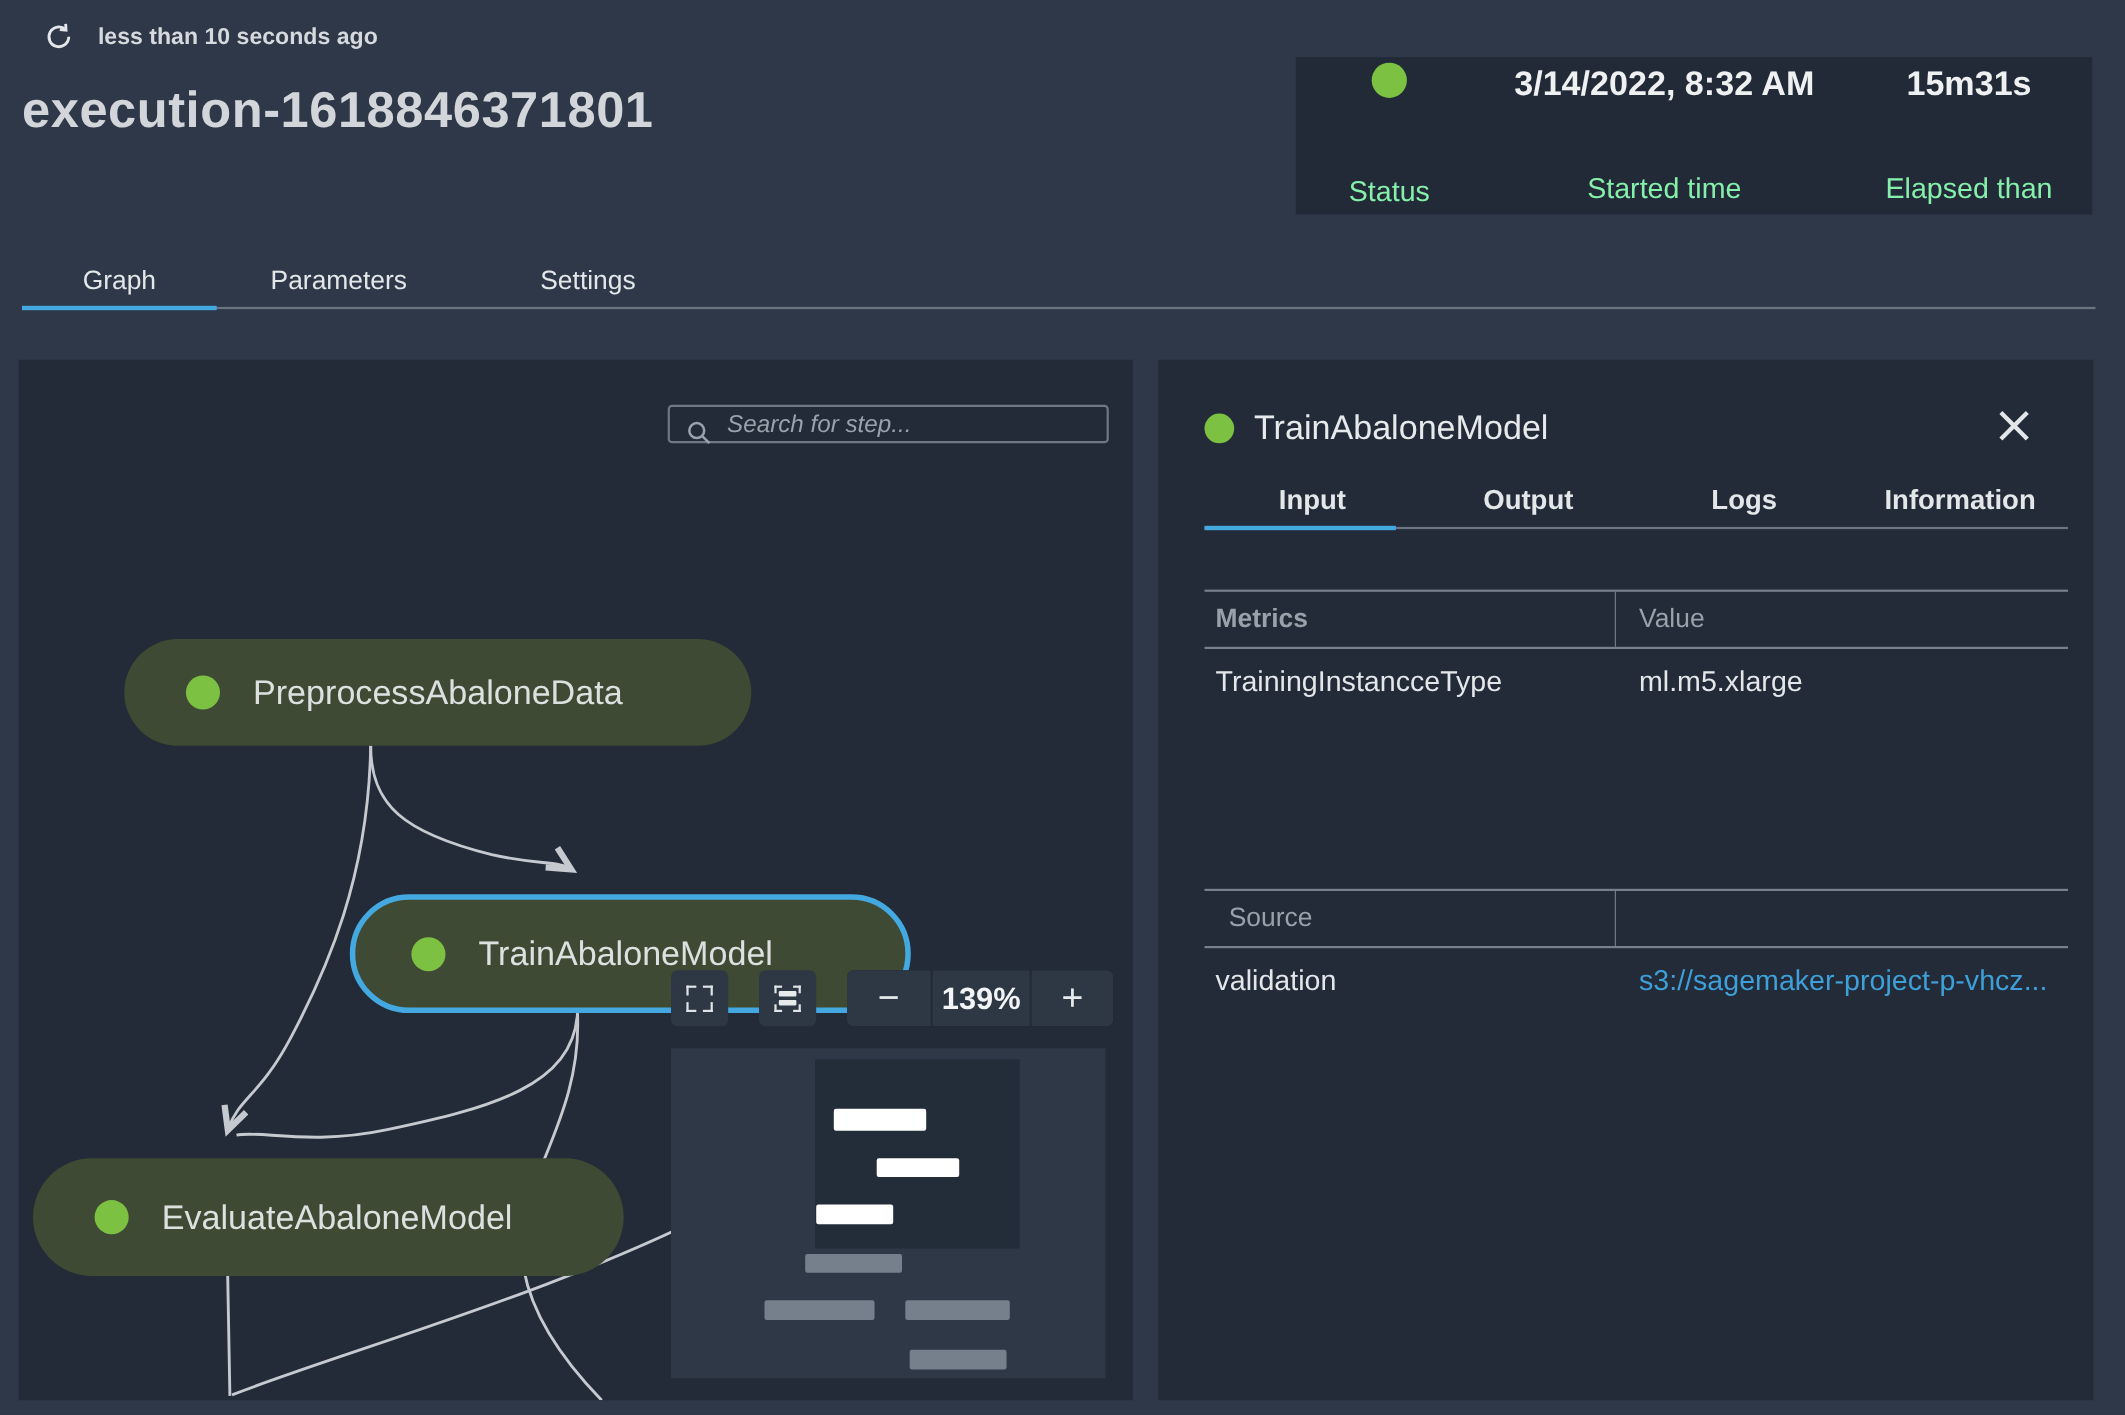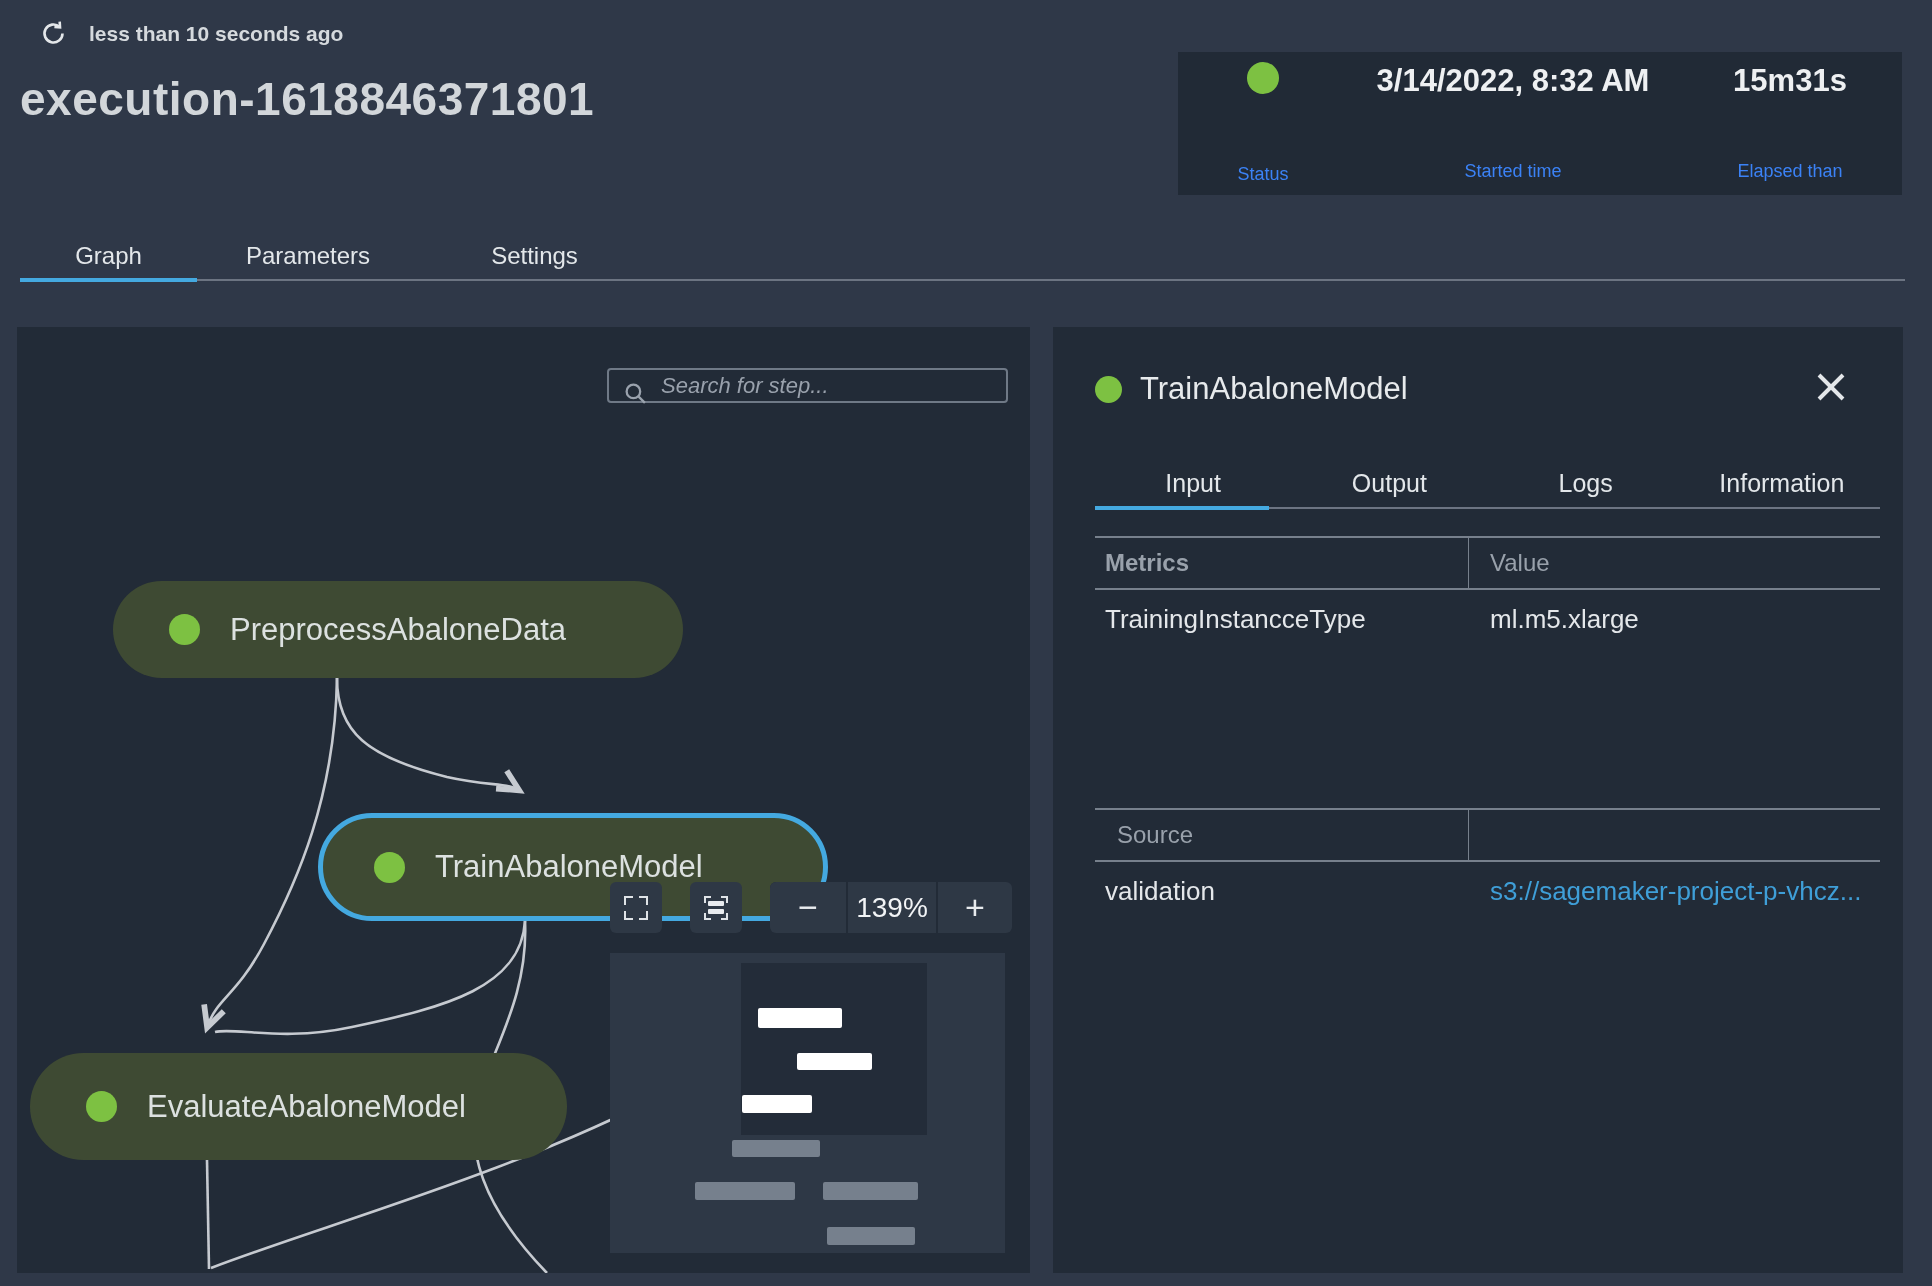--- a/index.html
+++ b/index.html
@@ -12,21 +12,21 @@
   .refresh-text { font-size:21px; font-weight:600; color:#d6dade; }
 
   .page-title { position:absolute; left:20px; top:72px; font-size:46px; font-weight:800;
                 letter-spacing:0.5px; color:#d2d6da; }
 
   .status-card { position:absolute; top:52px; right:30px; width:724px; height:143px;
                  background:#212a36; display:flex; align-items:stretch; }
   .sc-col { display:flex; flex-direction:column; align-items:center; justify-content:center; gap:20px; }
   .sc-col.c1 { width:170px; } .sc-col.c2 { width:330px; } .sc-col.c3 { width:224px; }
   .sc-value { font-size:31px; font-weight:700; color:#eef0f2; line-height:32px; }
-  .sc-label { font-size:18px; color:#3b82f6;margin-top:44px; }
+  .sc-label { font-size:26px; color:#86efac;margin-top:44px; }
   .dot { border-radius:50%; background:#7dc142; }
   .dot.big { width:32px; height:32px; }
 
   
   .tabs { position:absolute; left:20px; right:27px; top:233px; height:48px;
           display:flex; border-bottom:2px solid #6c7482; }
   .tab { font-size:24px; color:#e3e7ea; display:flex; align-items:center; justify-content:center;
          cursor:pointer; position:relative; }
   .tab.t1 { width:177px; } .tab.t2 { width:222px; } .tab.t3 { width:231px; }
   .tab.active::after { content:""; position:absolute; left:0; right:0; bottom:-3px; height:4px; background:#44a9e0; }
@@ -54,21 +54,21 @@
                   color:#c6ccd4; font-size:22px; font-style:italic; padding:0 12px 0 52px; outline:none;
                   font-family:"Liberation Sans", sans-serif; }
   .search-input::placeholder { color:#99a1ac; }
 
   .zoombar { position:absolute; left:593px; top:555px; z-index:4; display:flex; gap:28px; align-items:flex-start; }
   .zbtn { width:52px; height:51px; background:#2e3845; border-radius:6px; display:flex;
           align-items:center; justify-content:center; cursor:pointer; }
   .zgroup { display:flex; background:#222b37; gap:2px; border-radius:6px; overflow:hidden; }
   .zcell { background:#2e3845; height:51px; display:flex; align-items:center; justify-content:center; cursor:pointer; }
   .zcell.minus { width:76px; font-size:34px; color:#e8ebee; }
-  .zcell.pct   { width:88px; font-size:28px; font-weight:400; color:#f2f4f6; cursor:default; }
+  .zcell.pct   { width:88px; font-size:28px; font-weight:700; color:#f2f4f6; cursor:default; }
   .zcell.plus  { width:74px; font-size:34px; color:#e8ebee; }
 
   .fit-icon { width:24px; height:24px; position:relative; }
   .fit-icon i { position:absolute; width:9px; height:9px; border:2.5px solid #dfe3e7; }
   .fit-icon i.tl { left:0; top:0; border-right:none; border-bottom:none; }
   .fit-icon i.tr { right:0; top:0; border-left:none; border-bottom:none; }
   .fit-icon i.bl { left:0; bottom:0; border-right:none; border-top:none; }
   .fit-icon i.br { right:0; bottom:0; border-left:none; border-top:none; }
   .ov-icon { width:24px; height:24px; position:relative; }
   .ov-icon .bars { position:absolute; left:4px; right:4px; top:5px; display:flex; flex-direction:column; gap:3px; }
@@ -86,22 +86,22 @@
   .mm-bar.white { background:#ffffff; }
   .mm-bar.gray  { background:#76808d; }
 
   
   .rp-header { position:absolute; left:42px; top:44px; display:flex; align-items:center; gap:18px; }
   .rp-header .dot { width:27px; height:27px; }
   .rp-title { font-size:31px; font-weight:500; color:#e7eaec; }
   .rp-close { position:absolute; right:52px; top:40px; width:40px; height:40px; cursor:pointer;
               display:flex; align-items:center; justify-content:center; }
 
-  .rp-tabs { position:absolute; left:42px; top:132px; width:785px; height:50px;
-             display:flex; border-bottom:2px solid #6c7482; }
+  .rp-tabs { position:absolute; left:42px; top:104px; width:785px; height:50px;
+             display:flex; border-bottom:2px solid #6c7482;font-weight:bold; }
   .rp-tab { flex:1; display:flex; align-items:center; justify-content:center;
             font-size:25px; color:#e3e7ea; cursor:pointer; position:relative; }
   .rp-tab.active::after { content:""; position:absolute; left:0; right:22px; bottom:-3px; height:4px; background:#44a9e0; }
 
   .rp-table { position:absolute; left:42px; width:785px; }
   .rp-table.t-metrics { top:209px; }
   .rp-table.t-files   { top:481px; }
   .rpt-head { border-top:2px solid #77808c; border-bottom:2px solid #77808c; height:54px;
               display:flex; align-items:center; position:relative; }
   .rpt-head .vdiv { position:absolute; left:373px; top:0; bottom:0; width:1px; background:#77808c; }

